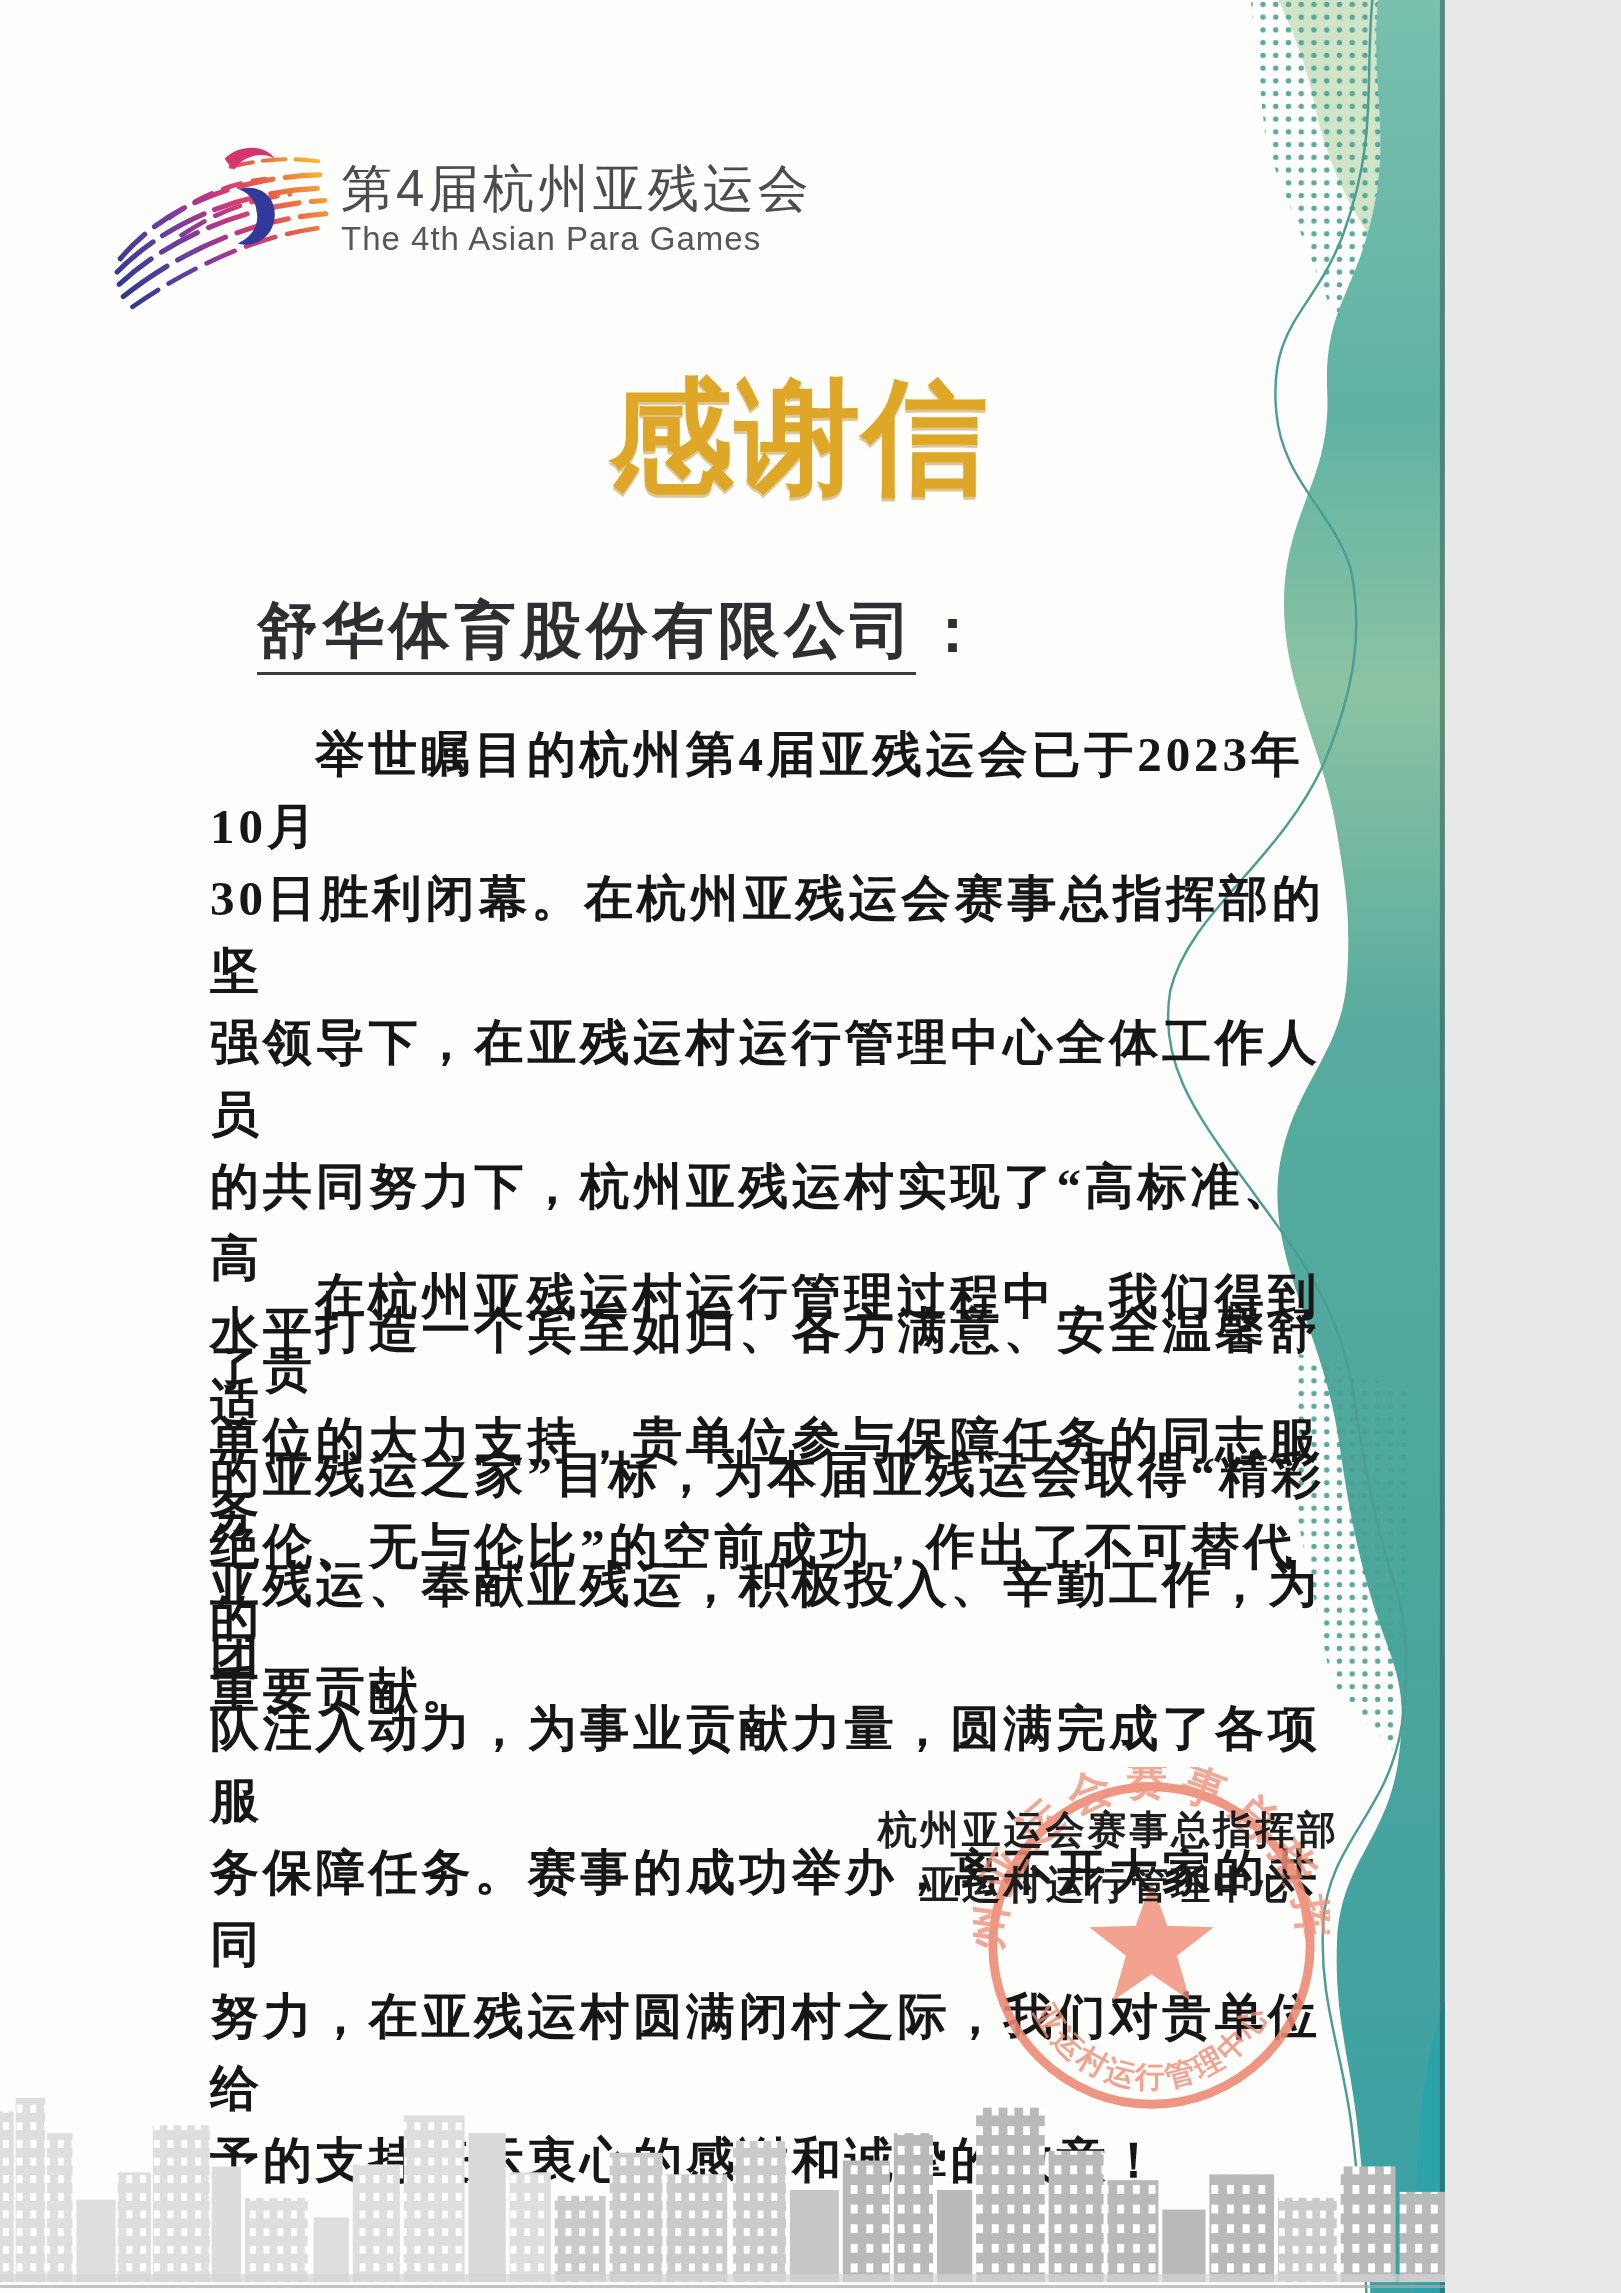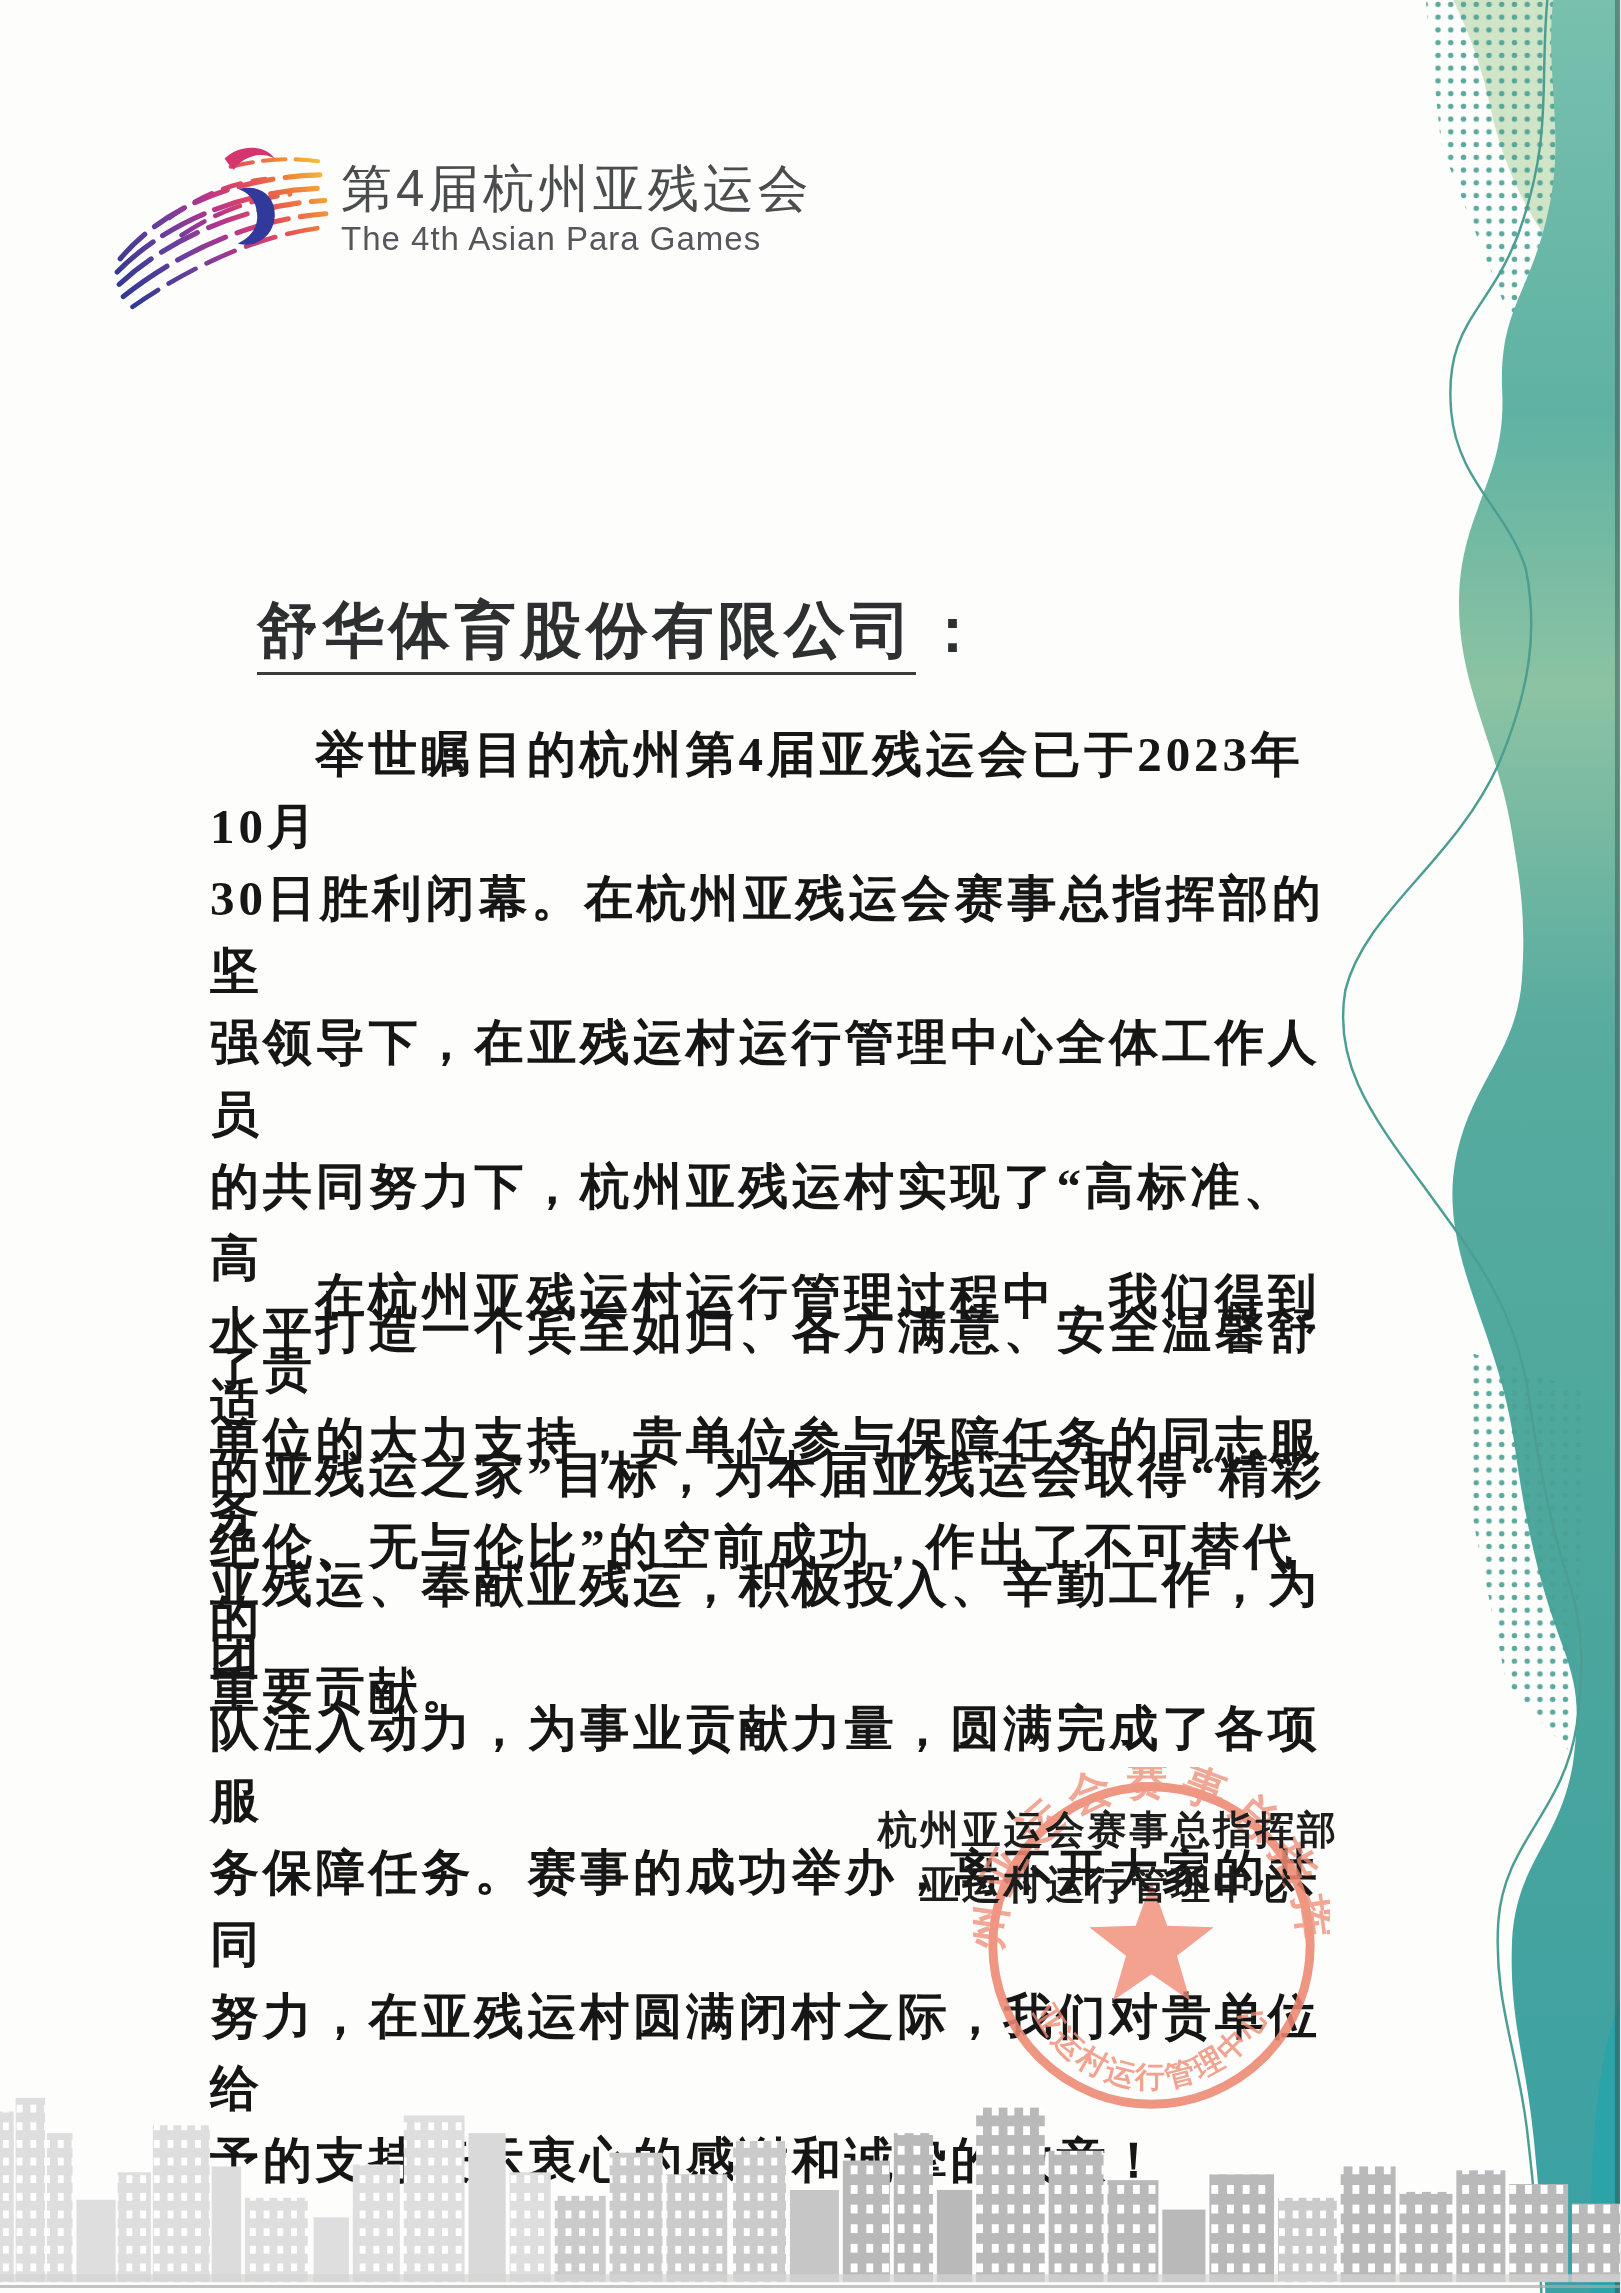--- a/index.html
+++ b/index.html
@@ -1,17 +1,17 @@
 <!DOCTYPE html>
 <html><head>
 <meta charset="utf-8">
 <style>
   html,body{margin:0;padding:0;background:#e8e8e8;}
   .page{
-    position:relative; width:1620px; height:2294px;
+    position:relative; width:1445px; height:2294px;
     background:#fdfdfb; overflow:hidden;
     font-family:"Liberation Serif","DejaVu Serif",serif;
   }
   
   .logo-wrap{position:absolute; left:110px; top:137px; width:225px; height:176px;}
   .logo-text{position:absolute; left:341px; top:159px; font-family:"Liberation Sans","DejaVu Sans",sans-serif;}
   .logo-zh{font-size:51px; color:#4b4c4e; letter-spacing:3.9px; font-weight:500; line-height:59px;}
   .logo-en{font-size:33px; color:#56575b; letter-spacing:1px; margin-top:1px; line-height:39px;}
   
   .doc-title{
@@ -129,20 +129,21 @@
       </g>
       <path d="M112,20 C128,5 152,7 161,20 C148,13 131,17 121,31 C117,27 114,23 112,20 Z" fill="#d5356f"></path>
       <path d="M126,50 C146,44 163,57 161,78 C159,97 142,108 125,103 C138,97 147,86 143,69 C141,59 134,53 126,50 Z" fill="#31399a"></path>
     </svg>
   </div>
   <div class="logo-text">
     <div class="logo-zh">第4届杭州亚残运会</div>
     <div class="logo-en">The 4th Asian Para Games</div>
   </div>
 
+  <div class="doc-title">感谢信</div>
 
   <div class="recipient"><span class="uline">舒华体育股份有限公司</span><span class="colon">：</span></div>
 
   <div class="body-text para1">举世瞩目的杭州第4届亚残运会已于2023年10月
 30日胜利闭幕。在杭州亚残运会赛事总指挥部的坚
 强领导下，在亚残运村运行管理中心全体工作人员
 的共同努力下，杭州亚残运村实现了“高标准、高
 水平打造一个宾至如归、各方满意、安全温馨舒适
 的亚残运之家”目标，为本届亚残运会取得“精彩
 绝伦、无与伦比”的空前成功，作出了不可替代的

